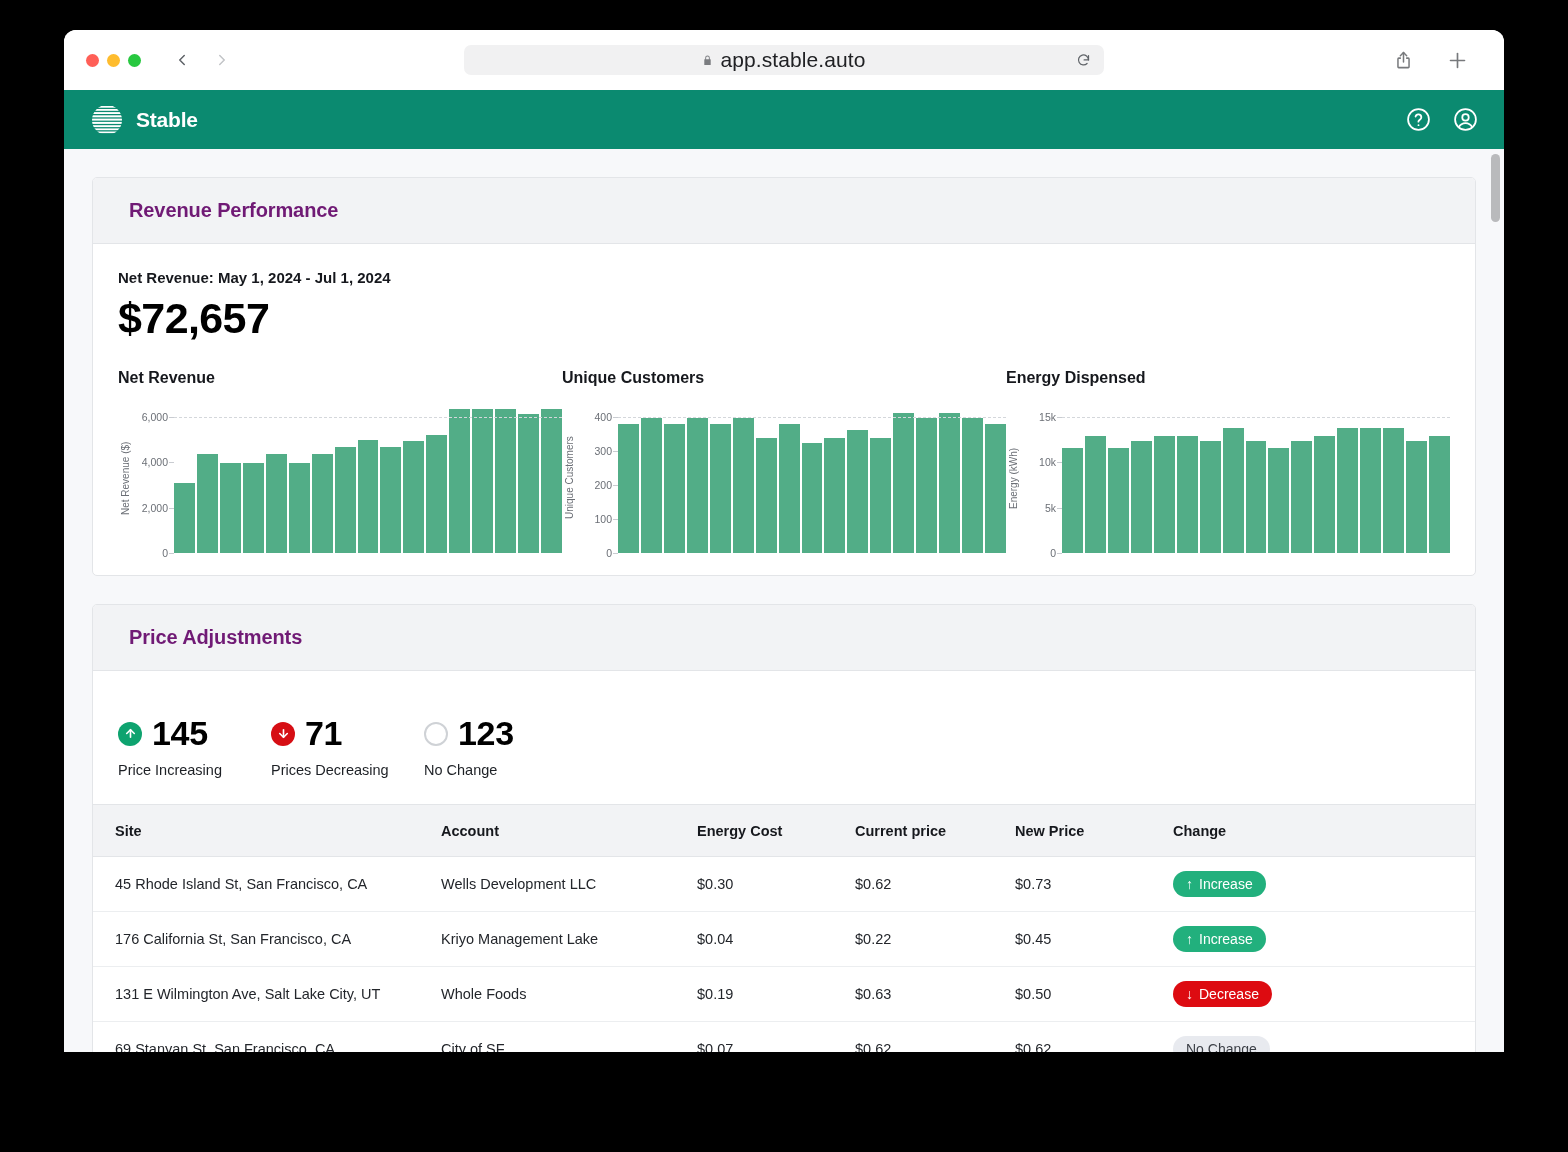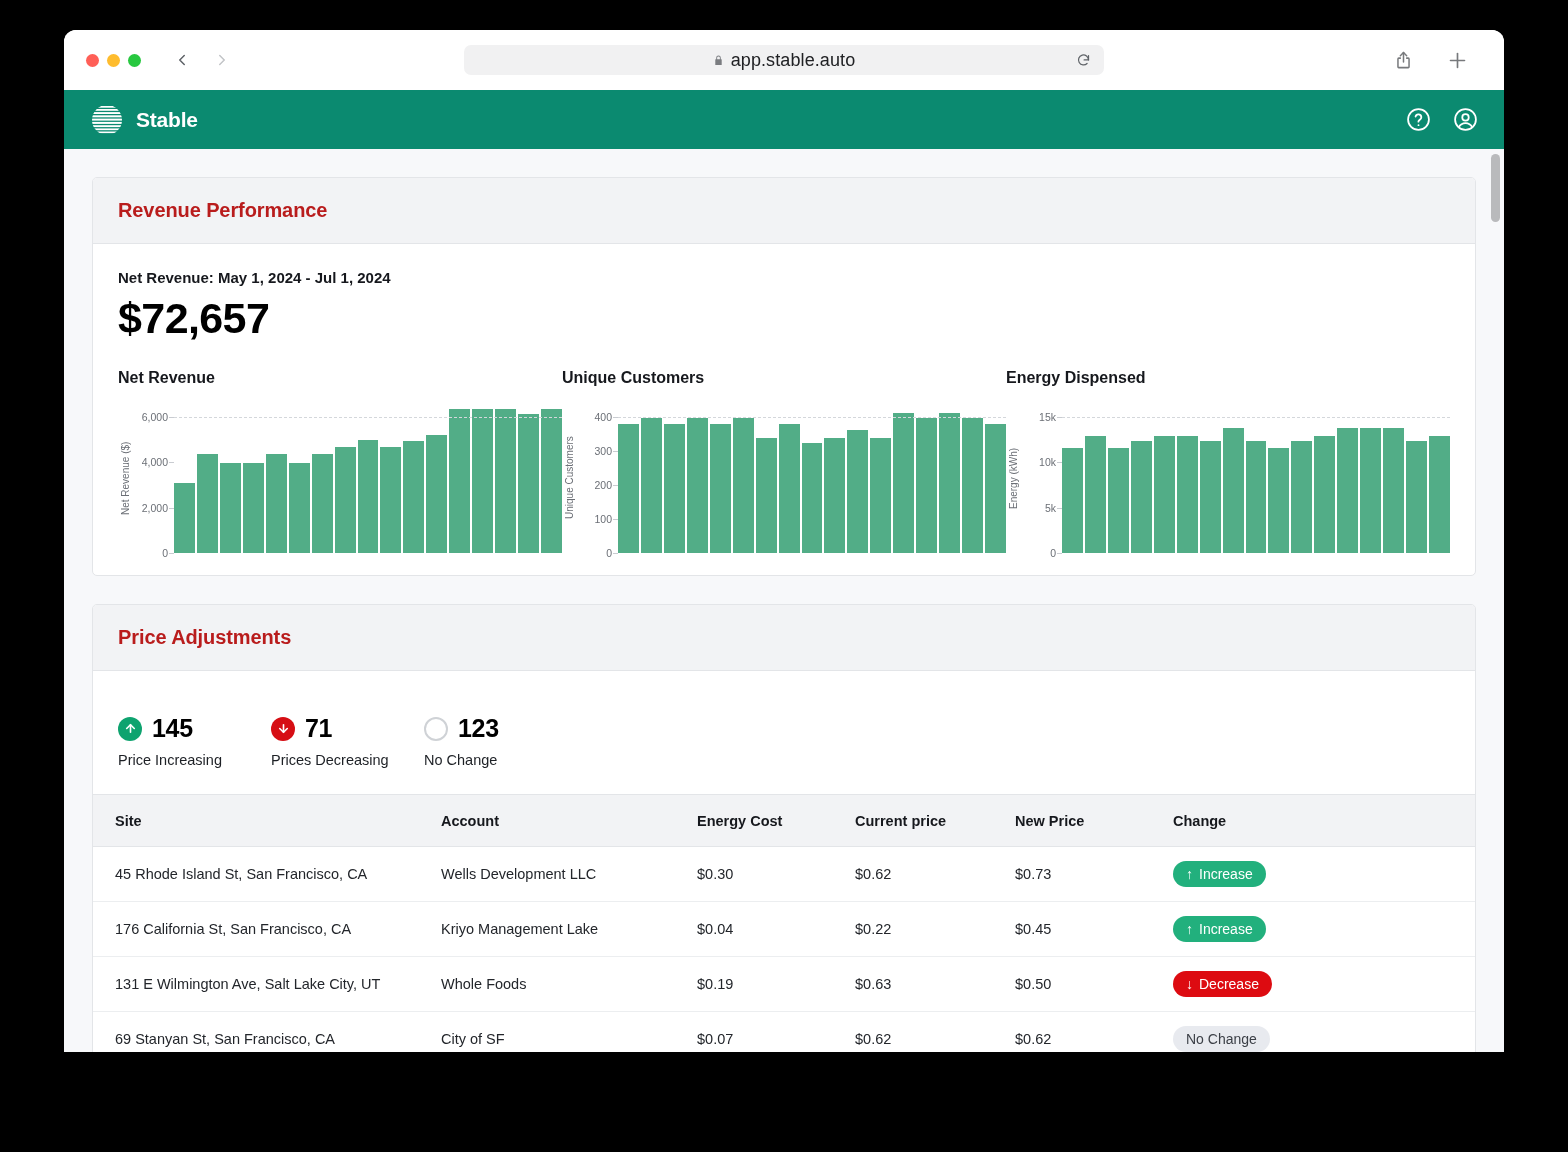--- a/index.html
+++ b/index.html
@@ -53,21 +53,21 @@
     height: 30px;
     background: #f1f1f2;
     border-radius: 7px;
     display: flex;
     align-items: center;
     justify-content: center;
     gap: 7px;
   }
   .urlbar .lock { width: 11px; height: 13px; }
   .urlbar .url-text {
-    font-size: 18px;
+    font-size: 21px;
     color: #202124;
     letter-spacing: 0.1px;
   }
   .urlbar .reload {
     position: absolute;
     right: 13px;
     width: 15px; height: 15px;
     color: #5f6368;
   }
 
@@ -147,22 +147,23 @@
 
   .card-head {
     background: #f2f3f5;
     border-bottom: 1px solid #e3e5e8;
     padding: 21px 25px;
     border-radius: 4px 4px 0 0;
   }
   .card-title {
     font-size: 20px;
     font-weight: bold;
-    color: #b91c1c;
+    color: #701a75;
     letter-spacing: -0.1px;
+    margin-left: 11px;
   }
 
   .card-body { padding: 25px 25px 22px 25px; }
 
   .kpi-label {
     font-size: 15px;
     font-weight: bold;
     color: #16181d;
   }
   .kpi-value {
@@ -267,21 +268,21 @@
     width: 24px; height: 24px;
     border-radius: 50%;
     display: flex;
     align-items: center;
     justify-content: center;
   }
   .stat-ico.up { background: #0ea36f; }
   .stat-ico.down { background: #d60e14; }
   .stat-ico.flat { background: #ffffff; border: 2.5px solid #cfd2d6; }
   .stat-num {
-    font-size: 25px;
+    font-size: 34px;
     font-weight: bold;
     color: #000000;
     letter-spacing: -0.3px;
   }
   .stat-cap {
     margin-top: 9px;
     font-size: 14.5px;
     color: #1d2025;
   }
 

